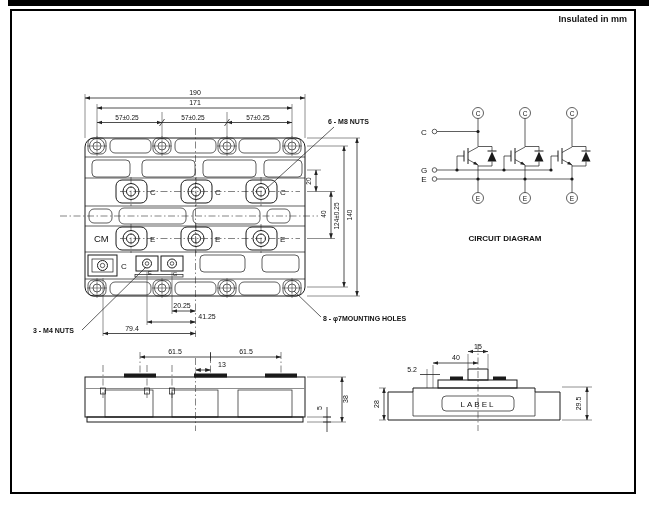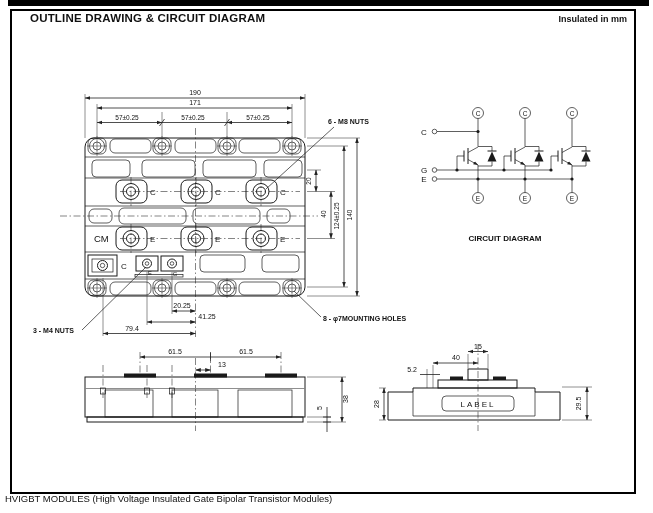--- a/index.html
+++ b/index.html
@@ -26,23 +26,21 @@
   .t9{font-size:9.5px;}
   .bold{font-weight:bold;}
   .mid{text-anchor:middle;}
 </style>
 </head>
 <body>
 
 <div id="page">
   <div id="topbar"></div>
   <div id="contentbox"></div>
-  <div id="title">OUTLINE DRAWING &amp; CIRCUIT DIAGRAM</div>
   <div id="units">Insulated in mm</div>
-  <div id="footer">HVIGBT MODULES (High Voltage Insulated Gate Bipolar Transistor Modules)</div>
 
   <svg width="653" height="513" viewBox="0 0 653 513">
     <defs>
       <marker id="ar" viewBox="0 0 10 10" refX="9.5" refY="5" markerWidth="7" markerHeight="7" orient="auto-start-reverse" markerUnits="strokeWidth">
         <path d="M0,1.6 L10,5 L0,8.4 z" fill="#222"></path>
       </marker>
     </defs>
 
     <g>
 

